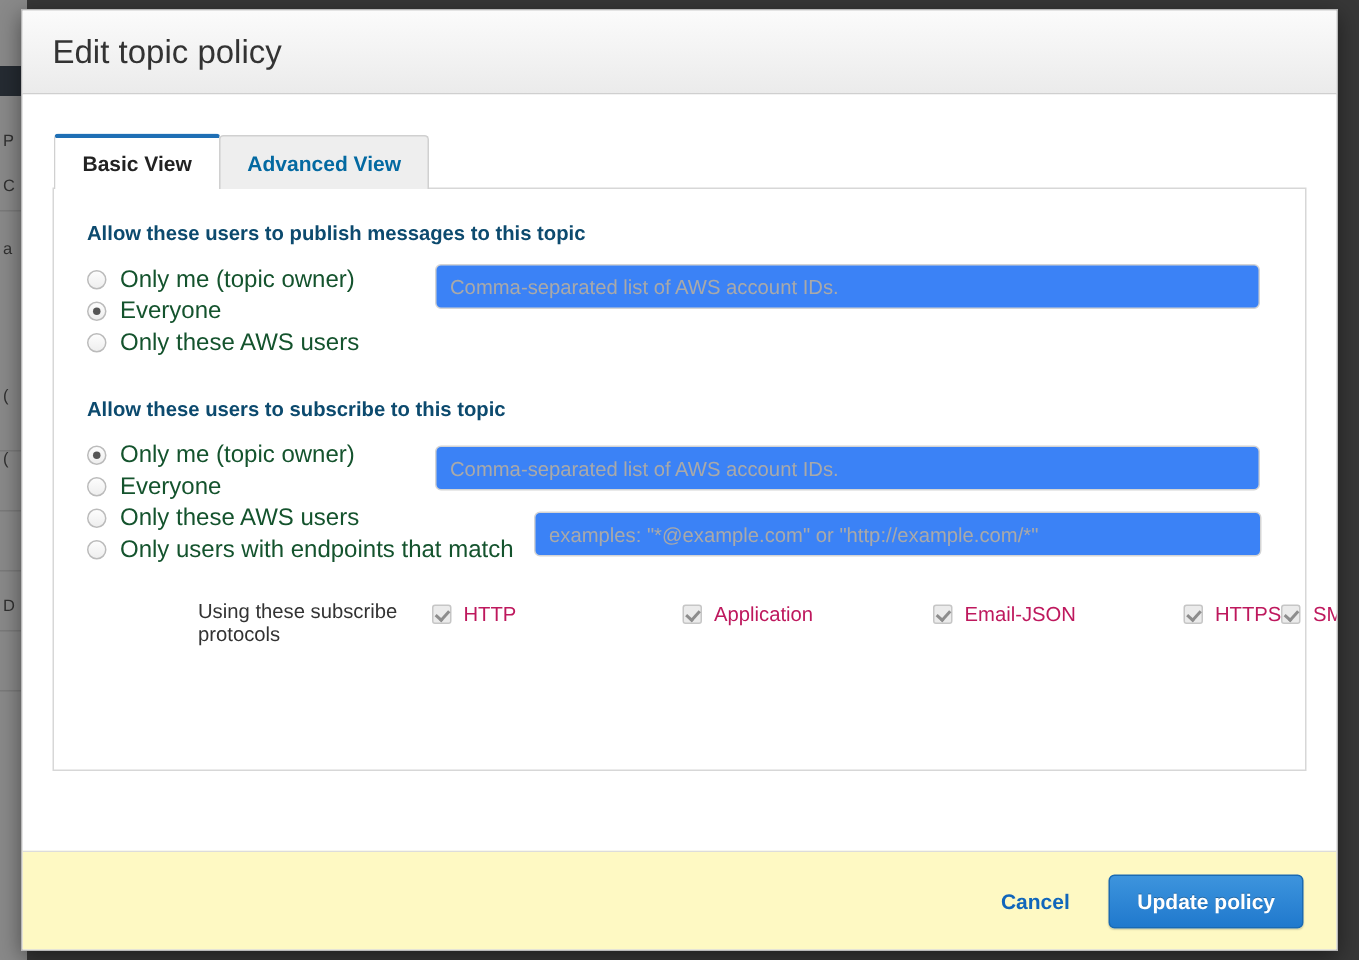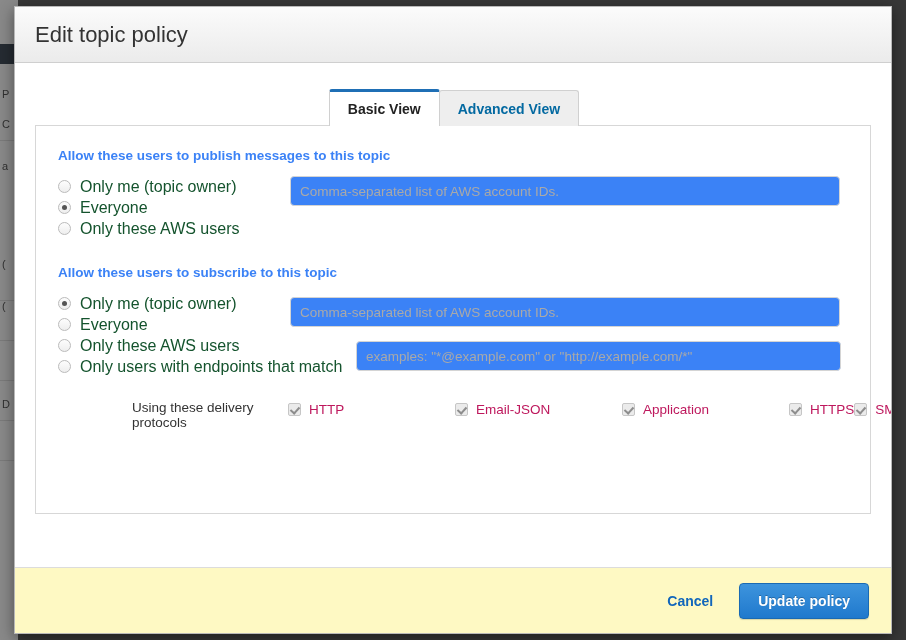--- a/index.html
+++ b/index.html
@@ -97,21 +97,20 @@
   }
 
   
   .tabs {
     display: flex;
     align-items: flex-end;
     height: 37px;
     position: relative;
     z-index: 2;
     margin-left: 1px;
-    justify-content: center;
   }
   .tab {
     height: 36px;
     box-sizing: border-box;
     padding: 0 18px;
     display: flex;
     align-items: center;
     font-size: 14px;
     font-weight: bold;
     color: #0369a1;
@@ -138,21 +137,21 @@
     margin-top: -1px;
     padding: 22px 22px 26px 22px;
     box-sizing: border-box;
     height: 389px;
     position: relative;
   }
 
   .section-title {
     font-size: 13.5px;
     font-weight: bold;
-    color: #3b82f6;
+    color: #0c4a6e;
     margin-bottom: 13px;
   }
   .section-title.second {
     margin-top: 26px;
   }
 
   .opt-row {
     display: flex;
     align-items: center;
     height: 21px;
@@ -392,33 +391,33 @@
       <input class="txt-input input-aws-sub" type="text" placeholder="Comma-separated list of AWS account IDs." style="">
 
       <div class="opt-row endpoint-row">
         <span class="radio"></span>
         <span class="opt-label">Only users with endpoints that match</span>
       </div>
 
       <input class="txt-input input-endpoint" type="text" placeholder="examples: &quot;*@example.com&quot; or &quot;http://example.com/*&quot;" style="">
 
       <div class="protocols">
-        <div class="protocols-label">Using these delivery protocols</div>
+        <div class="protocols-label">Using these subscribe protocols</div>
         <div class="protocol-grid">
           <div class="proto-item">
             <span class="checkbox checked"></span>
             <span class="proto-label">HTTP</span>
           </div>
           <div class="proto-item">
             <span class="checkbox checked"></span>
-            <span class="proto-label">Email-JSON</span>
+            <span class="proto-label">Application</span>
           </div>
           <div class="proto-item">
             <span class="checkbox checked"></span>
-            <span class="proto-label">Application</span>
+            <span class="proto-label">Email-JSON</span>
           </div>
           <div class="proto-item">
             <span class="checkbox checked"></span>
             <span class="proto-label">HTTPS</span>
           </div>
           <div class="proto-item">
             <span class="checkbox checked"></span>
             <span class="proto-label">SMS</span>
           </div>
 

